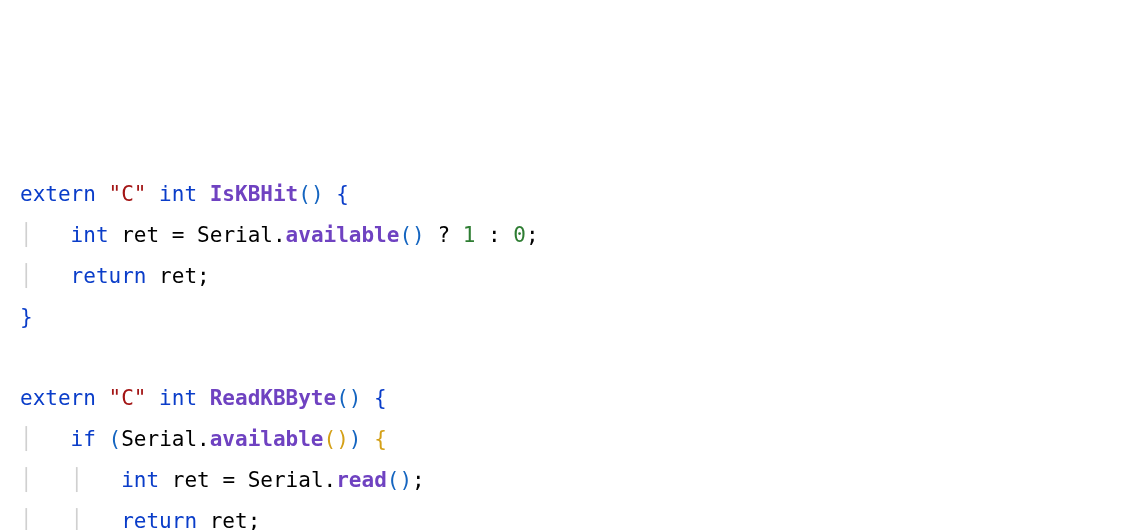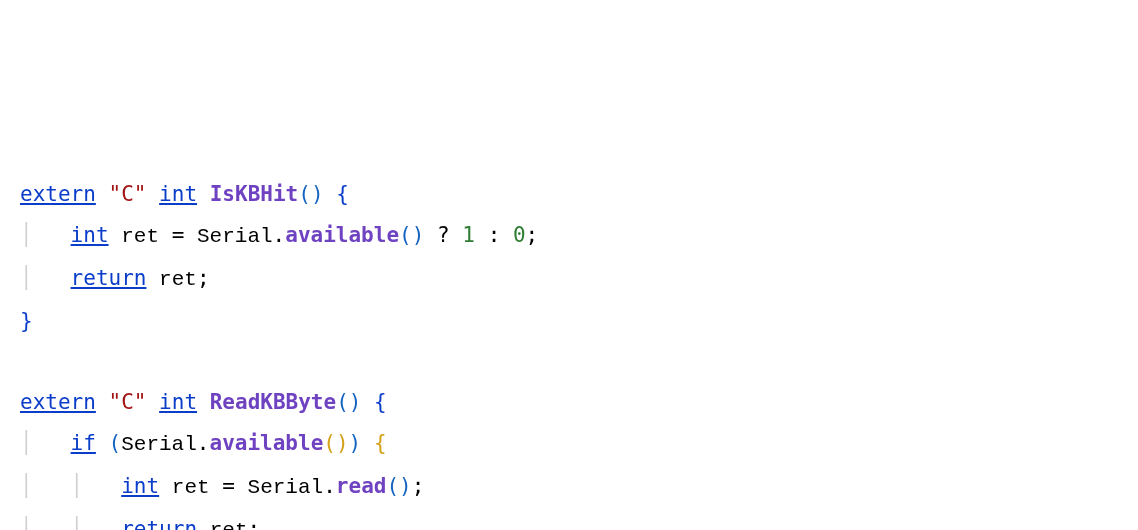--- a/index.html
+++ b/index.html
@@ -5,30 +5,30 @@
   body {
     margin: 0;
     padding: 10px 20px;
     background: #ffffff;
     font-family: "Menlo", "Consolas", "DejaVu Sans Mono", monospace;
     font-size: 21px;
     line-height: 1.95;
     color: #000;
     white-space: pre;
   }
-  .kw   { color: #0a3dc9; text-decoration: underline; }   
+  .kw   { color: #0a3dc9; }   
   .str  { color: #a31515; }   
   .fn   { color: #6f42c1; font-weight: bold; }   
   .paren{ color: #1565c0; }   
   .brace{ color: #0a3dc9; }   
   .brace2{ color: #d4a017; }
   .op   { color: #000; }
   .num  { color: #2e7d32; }   
   .punct{ color: #000; }
-  .ident{ color: #000; font-family: Liberation Mono, monospace; }
+  .ident{ color: #000; }
   .guide { color: #d0d0d0; }
   .line { display: block; }
 </style>
 </head>
 <body>
 
 
 
 <div><span class="line"><span class="kw">extern</span><span> </span><span class="str">"C"</span><span> </span><span class="kw">int</span><span> </span><span class="fn">IsKBHit</span><span class="paren">(</span><span class="paren">)</span><span> </span><span class="brace">{</span></span><span class="line"><span class="guide">│</span>   <span class="kw">int</span><span> </span><span class="ident">ret</span><span> </span><span class="op">=</span><span> </span><span class="ident">Serial</span><span class="punct">.</span><span class="fn">available</span><span class="paren">(</span><span class="paren">)</span><span> </span><span class="op">?</span><span> </span><span class="num">1</span><span> </span><span class="op">:</span><span> </span><span class="num">0</span><span class="punct">;</span></span><span class="line"><span class="guide">│</span>   <span class="kw">return</span><span> </span><span class="ident">ret</span><span class="punct">;</span></span><span class="line"><span class="brace">}</span></span><span class="line"> </span><span class="line"><span class="kw">extern</span><span> </span><span class="str">"C"</span><span> </span><span class="kw">int</span><span> </span><span class="fn">ReadKBByte</span><span class="paren">(</span><span class="paren">)</span><span> </span><span class="brace">{</span></span><span class="line"><span class="guide">│</span>   <span class="kw">if</span><span> </span><span class="paren">(</span><span class="ident">Serial</span><span class="punct">.</span><span class="fn">available</span><span class="brace2">(</span><span class="brace2">)</span><span class="paren">)</span><span> </span><span class="brace2">{</span></span><span class="line"><span class="guide">│</span>   <span class="guide">│</span>   <span class="kw">int</span><span> </span><span class="ident">ret</span><span> </span><span class="op">=</span><span> </span><span class="ident">Serial</span><span class="punct">.</span><span class="fn">read</span><span class="paren">(</span><span class="paren">)</span><span class="punct">;</span></span><span class="line"><span class="guide">│</span>   <span class="guide">│</span>   <span class="kw">return</span><span> </span><span class="ident">ret</span><span class="punct">;</span></span></div>
 

